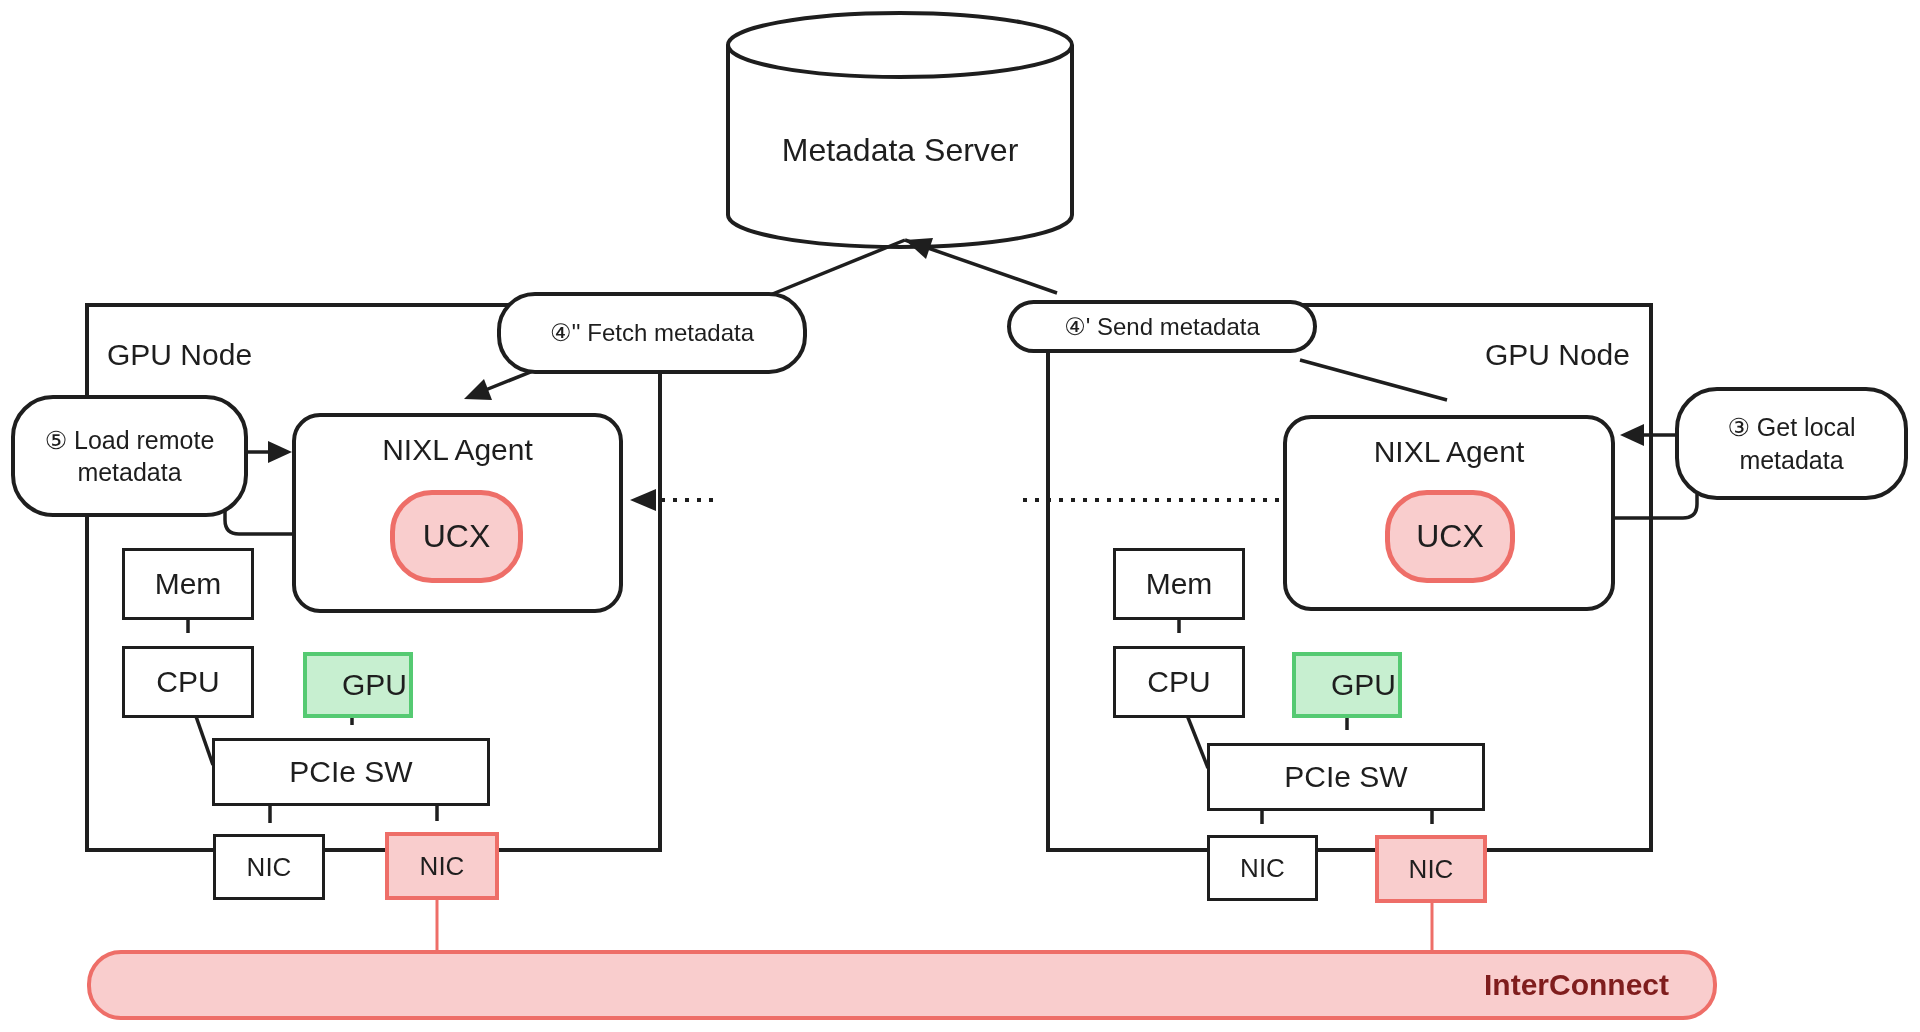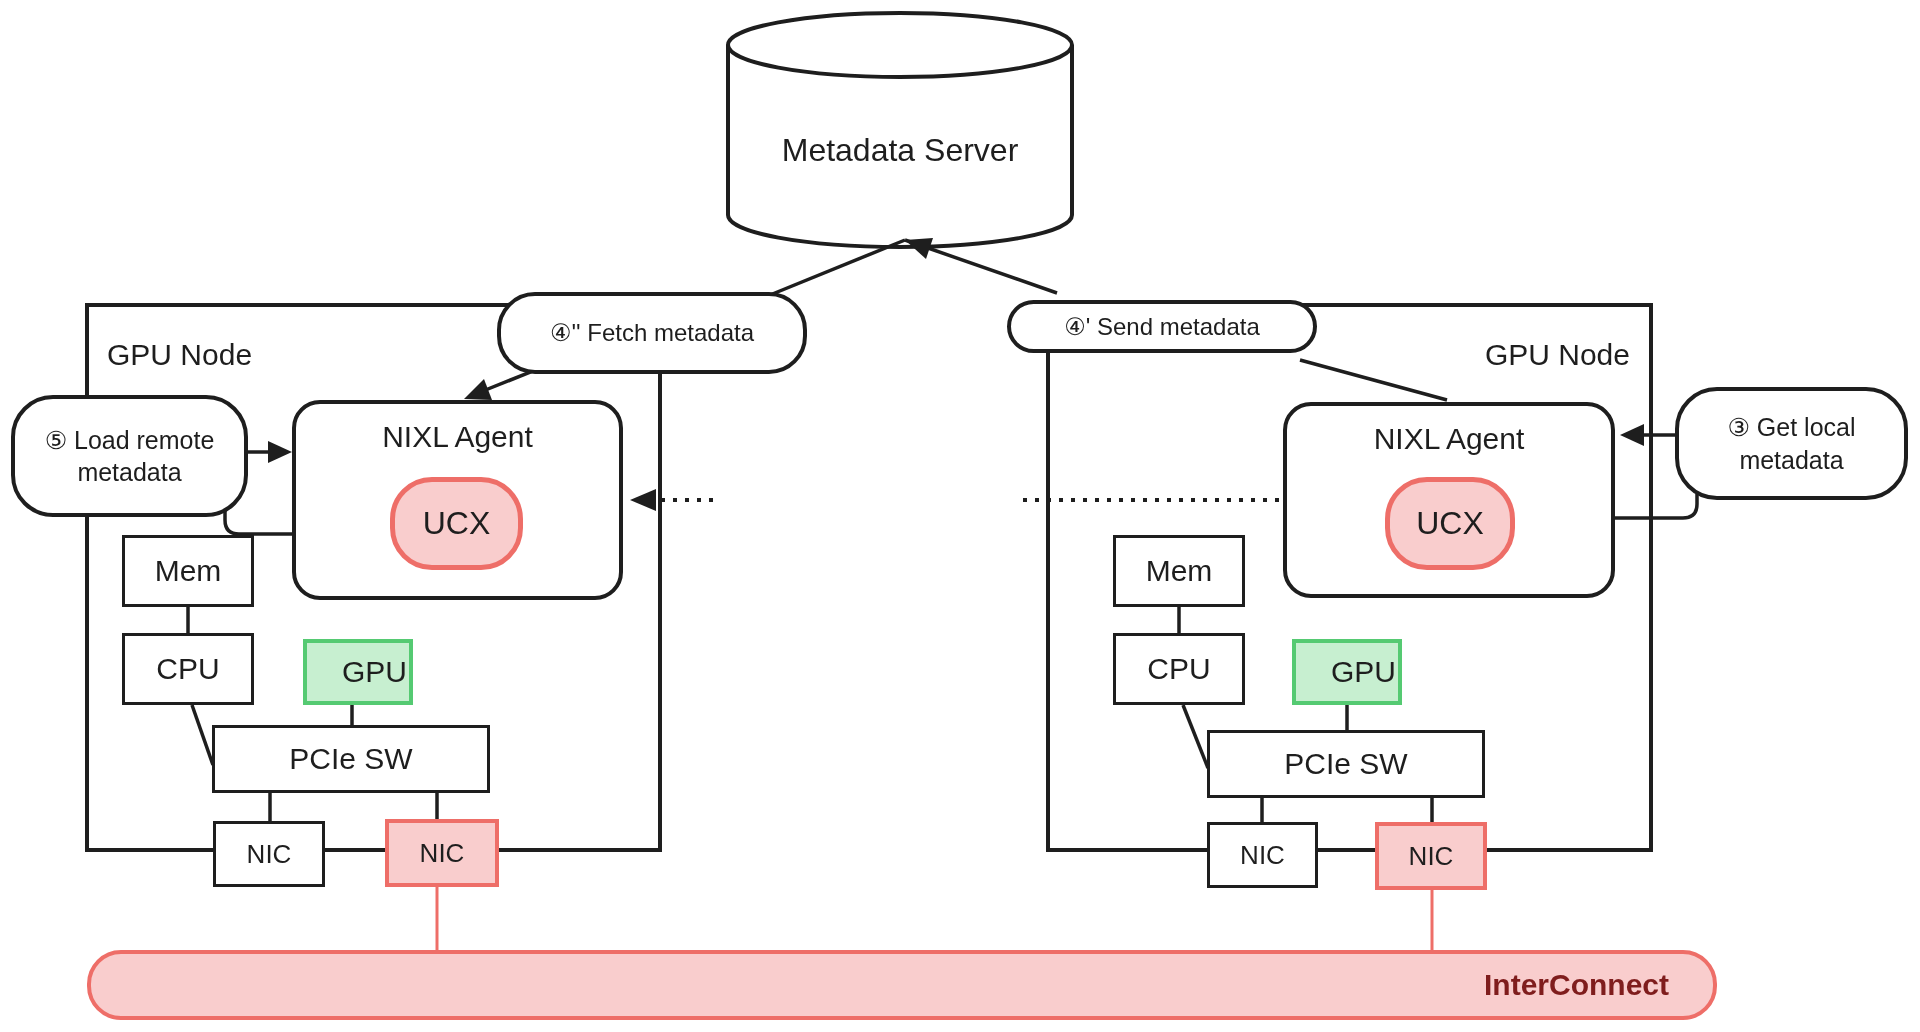--- a/index.html
+++ b/index.html
@@ -8,21 +8,21 @@
     font-family:"Liberation Sans","DejaVu Sans",sans-serif;color:var(--ink,#1e1e1e);
   }
   .stage *{box-sizing:border-box;}
   .abs{position:absolute;}
   .gpu-node{position:absolute;background:#fff;border:4px solid var(--ink);z-index:1;}
   .node-label{position:absolute;z-index:3;font-size:30px;line-height:34px;}
   .wires{position:absolute;left:0;top:0;z-index:2;}
   .box{
     position:absolute;background:#fff;border:3px solid var(--ink);z-index:3;
     display:flex;align-items:center;justify-content:center;
-    font-size:30px;white-space:nowrap;
+    font-size:30px;white-space:nowrap;margin-top:13px;
   }
   .nic{font-size:26px;}
   .rbox{border-radius:28px;border-width:4px;align-items:flex-start;padding-top:16px;}
   .pink{background:var(--pink);border-color:var(--salmon);border-width:4px;}
   .green{background:var(--green);border-color:var(--green-b);border-width:4px;padding-left:33px;}
   .ucx{border-radius:42px;border-width:5px;align-items:center;padding-top:0;font-size:32px;}
   .pill{
     position:absolute;background:#fff;border:4px solid var(--ink);border-radius:38px;z-index:3;
     display:flex;align-items:center;justify-content:center;text-align:center;
     font-size:24px;line-height:1.3;white-space:nowrap;

